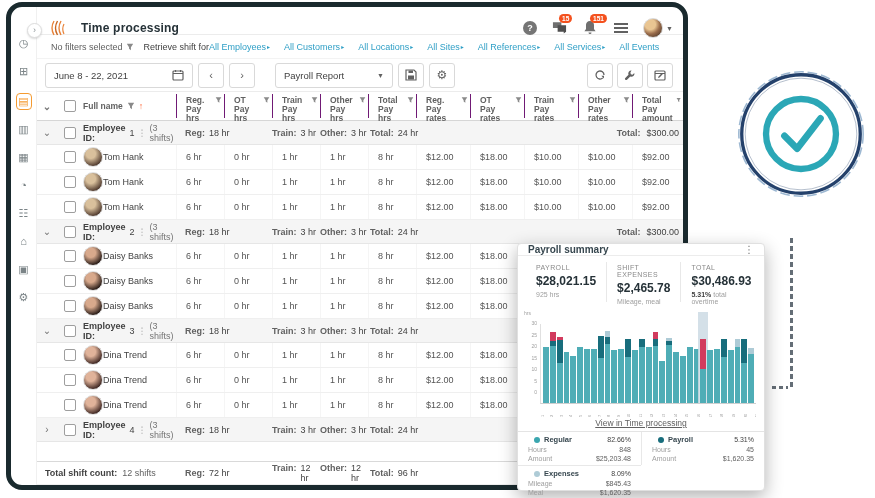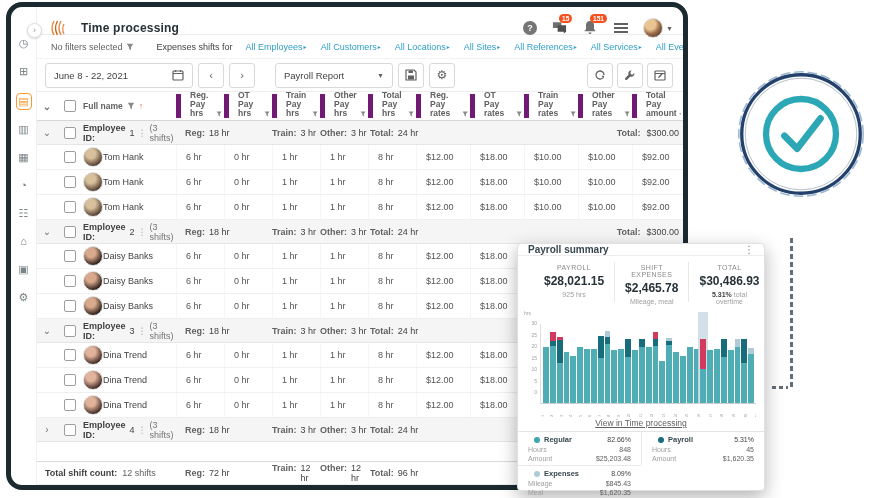--- a/index.html
+++ b/index.html
@@ -36,21 +36,21 @@
   .badge { position:absolute; top:-6px; left:7px; background:#f4511e; color:#fff;
     font-size:6.5px; font-weight:bold; border-radius:7px; padding:1px 3px; line-height:7px; }
   .burger { width:14px; height:10px; border-top:2px solid #616161; border-bottom:2px solid #616161; }
   .burger:before { content:""; display:block; margin-top:2px; border-top:2px solid #616161; }
   .avatar { width:20px; height:20px; border-radius:50%;
     background:radial-gradient(circle at 35% 30%, #e9c592 0 30%, #9a6d4c 55%, #33241c 100%);
     border:1px solid #d9d9d9; }
   .caret { font-size:7px; color:#616161; }
 
   
-  .filterbar { height:24px; display:flex; align-items:center; gap:13px; padding:0 12px 0 14px;
+  .filterbar { height:24px; display:flex; align-items:center; padding:0 12px 0 14px;
     font-size:9px; border-bottom:1px solid #f3f3f3; white-space:nowrap; }
   .nofilters { color:#616161; display:flex; align-items:center; gap:3px; }
   .retrieve { color:#424242; margin-left:10px; }
   .flink { color:#2f9fc6; cursor:pointer; }
   .flink .tri { font-style:normal; font-size:6px; vertical-align:1px; margin-left:1px; }
 
   
   .toolbar { height:32px; display:flex; align-items:center; padding:0 10px 0 8px; gap:6px;text-align:center; }
   .tbox { height:25px; background:#fff; border:1px solid #d9d9d9; border-radius:3px;
     display:flex; align-items:center; justify-content:center; color:#555; cursor:pointer; }
@@ -62,22 +62,22 @@
   .right-tools { margin-left:auto; display:flex; gap:5px; }
   svg.mi { display:block; }
 
   
   .thead { height:30px; display:flex; align-items:center; border-top:1px solid #ececec;
     border-bottom:1px solid #d6d6d6; font-size:8.5px; color:#616161; font-weight:bold; }
   .chevcol { width:20px; flex:0 0 20px; text-align:center; color:#757575; font-size:10px; }
   .cbcol { width:26px; flex:0 0 26px; display:flex; justify-content:center; }
   .cb { width:12px; height:12px; border:1.5px solid #9e9e9e; border-radius:2px; background:#fff; }
   .namecol { width:93px; flex:0 0 93px; display:flex; align-items:center; gap:4px; }
-  .hcell { display:flex; align-items:flex-end; gap:2px; padding:2px 2px 0 9px;
-    border-left:5px solid #701a75; height:24px; }
+  .hcell { display:flex; align-items:flex-start; gap:2px; padding:2px 2px 0 9px;
+    border-left:1px solid #701a75; height:24px; }
   .w48 { width:48px; flex:0 0 48px; } .w54 { width:54px; flex:0 0 54px; }
   .wamt { flex:1; min-width:0; }
   .hlines span { display:block; line-height:9px; }
   .sortup { color:#ff7043; font-size:9px; }
   .tbody { flex:1; overflow:hidden; }
 
   .grow { height:24px; display:flex; align-items:center; background:#f5f5f5;
     border-bottom:1px solid #e6e6e6; font-size:9px; }
   .grow .idwrap { width:93px; flex:0 0 93px; display:flex; align-items:center; gap:3px; color:#424242; }
   .idlbl { font-weight:bold; } .kebab { color:#9e9e9e; }
@@ -102,21 +102,21 @@
   .fcl { font-weight:bold; color:#424242; } .fcv { color:#616161; }
 
   
   .card { position:absolute; left:517px; top:243px; width:248px; height:248px; background:#fff;
     border:1px solid #e0e0e0; border-radius:4px; box-shadow:0 6px 18px rgba(0,0,0,.3); z-index:10;
     display:flex; flex-direction:column; }
   .card-h { height:24px; display:flex; align-items:center; justify-content:space-between;
     padding:0 10px; border-bottom:1px solid #ececec; }
   .card-title { font-size:10px; font-weight:bold; color:#37474f; }
   .card-kebab { color:#757575; font-size:10px; cursor:pointer; }
-  .stats { display:flex; height:52px; padding:6px 16px;text-align:center; }
+  .stats { display:flex; height:52px; padding:6px 8px; }
   .stat { padding:2px 10px; flex:1; }
   .stat + .stat { border-left:1px solid #e8e8e8; }
   .stat .lab { font-size:7px; color:#8a8a8a; letter-spacing:.4px; margin-bottom:3px; }
   .stat .val { font-size:12px; font-weight:bold; color:#263238; margin-bottom:3px; }
   .stat .sub { font-size:7px; color:#9e9e9e; }
   .stat .sub b { color:#424242; }
 
   .chartwrap { padding:4px 8px 0 6px; }
   .chart { display:flex; }
   .yaxis { width:16px; flex:0 0 16px; position:relative; height:92px; font-size:5px; color:#9e9e9e; }
@@ -207,21 +207,21 @@
           </div>
         </div>
 
         <div class="filterbar">
           <span class="nofilters">
             <span>No filters selected</span>
             <svg width="8" height="8" viewBox="0 0 10 10">
                 <path d="M1 1h8L6.2 5.2V9L3.8 7.2V5.2z" fill="#8a8a8a"></path>
               </svg>
           </span>
-          <span class="retrieve">Expenses shifts for</span>
+          <span class="retrieve">Retrieve shift for</span>
           <span id="filter-links" style="display:flex;gap:14px;">
               <span class="flink">All Employees<i class="tri">▸</i></span>
               <span class="flink">All Customers<i class="tri">▸</i></span>
               <span class="flink">All Locations<i class="tri">▸</i></span>
               <span class="flink">All Sites<i class="tri">▸</i></span>
               <span class="flink">All References<i class="tri">▸</i></span>
               <span class="flink">All Services<i class="tri">▸</i></span>
               <span class="flink">All Events</span>
             </span>
 

